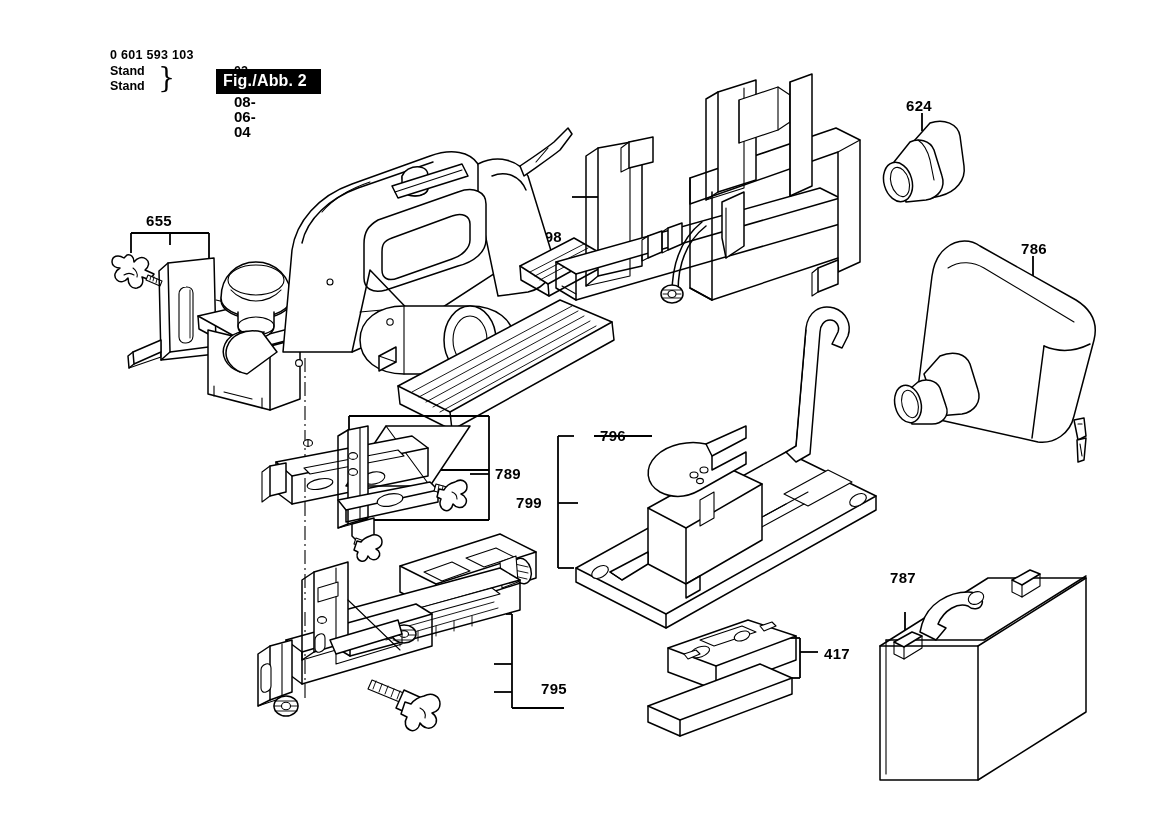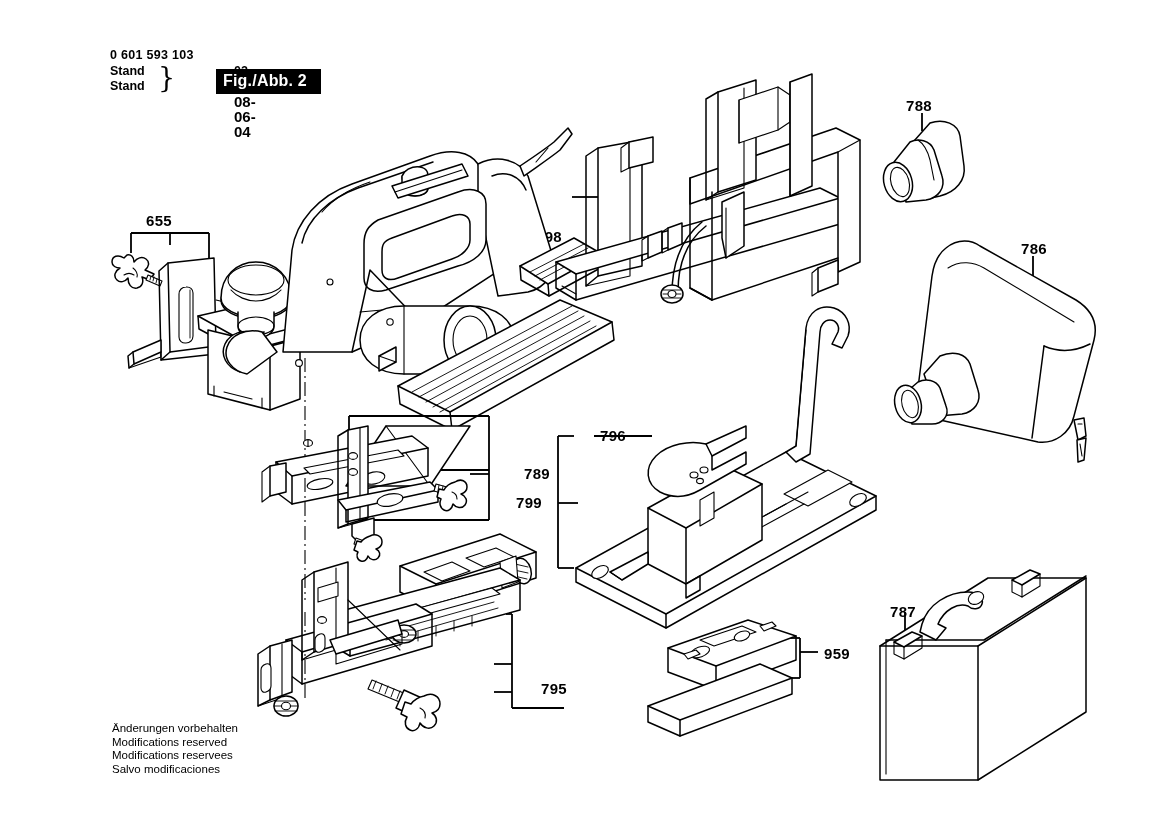--- a/index.html
+++ b/index.html
@@ -74,37 +74,31 @@
           <span>02-05</span>
           <span class="strike"></span>
         </div>
         <div class="date-new">08-06-04</div>
       </div>
     </div>
   </div>
 
   <div id="fig-badge">Fig./Abb. 2</div>
 
-  <div id="footer">
-    <div>Änderungen vorbehalten</div>
-    <div>Modifications reserved</div>
-    <div>Modifications reservees</div>
-    <div>Salvo modificaciones</div>
-  </div>
 
   <div class="callout" style="left:146px;top:212px;">655</div>
   <div class="callout" style="left:536px;top:188px;margin-top:40px;">798</div>
-  <div class="callout" style="left:906px;top:97px;">788</div>
+  <div class="callout" style="left:906px;top:97px;">624</div>
   <div class="callout" style="left:1021px;top:240px;">786</div>
-  <div class="callout" style="left:524px;top:465px;">789</div>
+  <div class="callout" style="left:495px;top:465px;">789</div>
   <div class="callout" style="left:600px;top:427px;">796</div>
   <div class="callout" style="left:516px;top:494px;">799</div>
   <div class="callout" style="left:525px;top:680px;margin-left:16px;">795</div>
-  <div class="callout" style="left:824px;top:645px;">959</div>
-  <div class="callout" style="left:890px;top:603px;">787</div>
+  <div class="callout" style="left:824px;top:645px;">417</div>
+  <div class="callout" style="left:890px;top:569px;">787</div>
 
   <svg id="art" viewBox="0 0 1169 826">
 
     <g>
       <path class="center" d="M305 358 L305 600"></path>
       <path class="center" d="M305 612 L305 700"></path>
     </g>
 
     <g>
 

